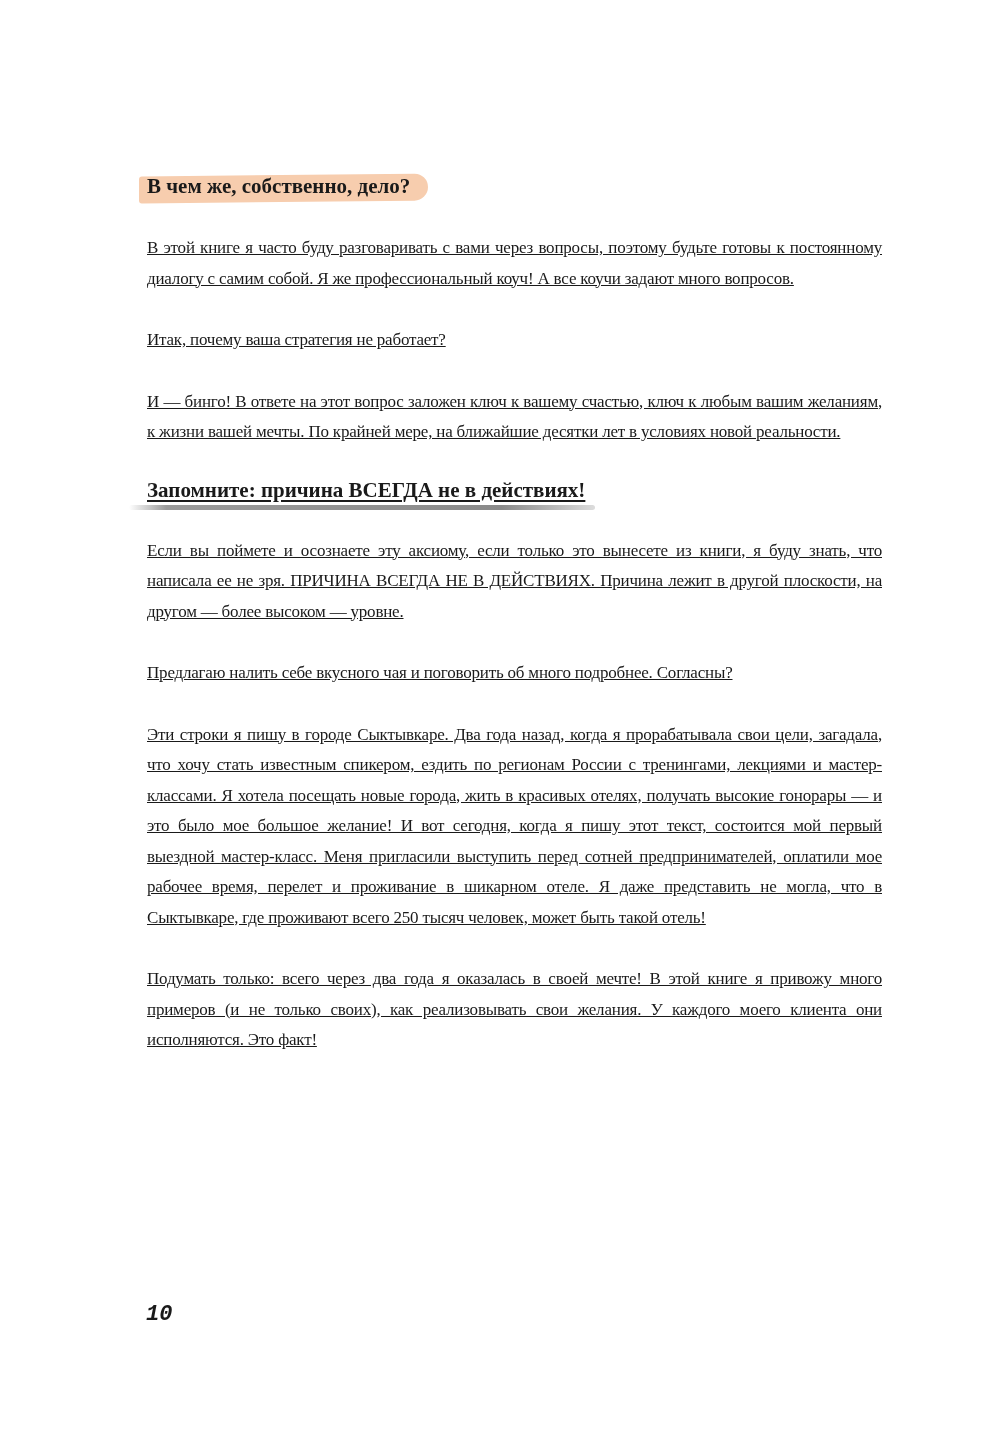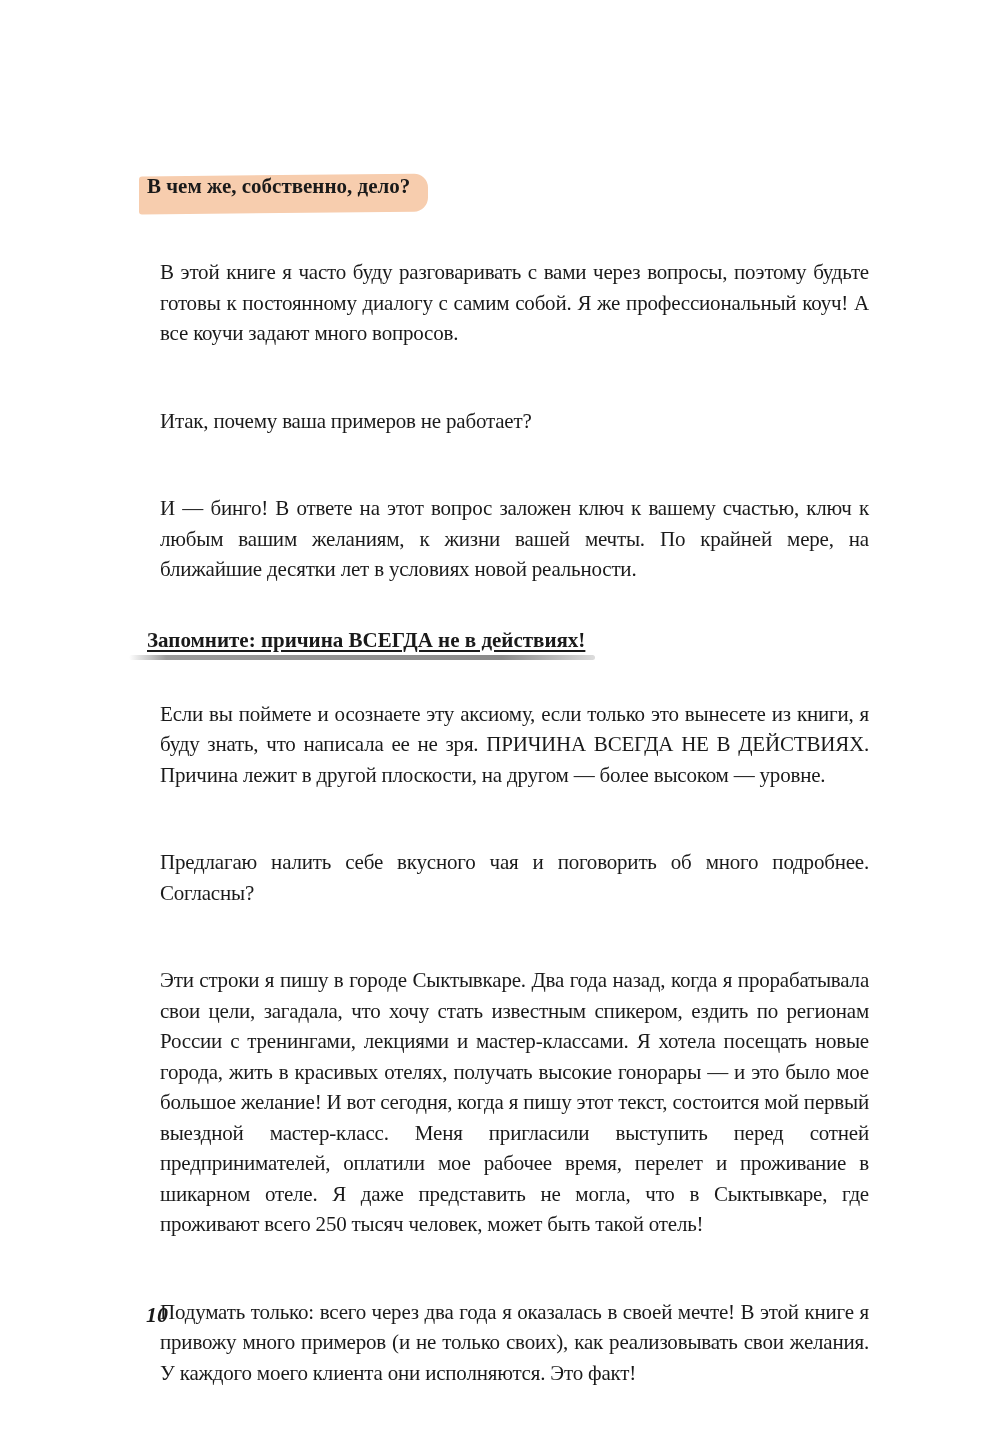--- a/index.html
+++ b/index.html
@@ -7,67 +7,67 @@
     width: 1000px; height: 1447px; position: relative; overflow: hidden;
     font-family: "Liberation Serif", "DejaVu Serif", serif;
     color: #1a1a1a;
   }
   .page {
     position: absolute; left: 147px; top: 170px; width: 735px;
   }
   .heading1 {
     position: relative; display: inline-block;
     font-weight: bold; font-size: 21px; line-height: 28px;
-    padding: 2px 18px 13px 2px; margin-left: -2px;
+    padding: 2px 18px 2px 2px; margin-left: -2px;
   }
   .heading1 .hl {
     position: absolute; left: -6px; top: 5px; right: 0; bottom: 0;
     background: #f7cdae; border-radius: 3px 14px 14px 3px;
     z-index: 0; transform: skewY(-0.6deg);
   }
   .heading1 span.txt { position: relative; z-index: 1; }
   .heading2 {
     position: relative; display: inline-block;
     font-weight: bold; font-size: 21px; line-height: 28px;
     padding-bottom: 4px;
     text-decoration: underline; text-decoration-thickness: 2px; text-underline-offset: 3px; text-align: right;
   }
   .heading2 .shadow {
     position: absolute; left: -18px; right: -10px; bottom: -2px; height: 5px;
     background: linear-gradient(to right, rgba(120,120,120,0) 0%, #9a9a9a 8%, #8a8a8a 80%, rgba(140,140,140,0.3) 100%);
     border-radius: 3px;
   }
   p {
-    margin: 13px; font-size: 21px; line-height: 30.5px;
-    text-align: justify; letter-spacing: -0.2px;
+    margin: 0; font-size: 17px; line-height: 30.5px;
+    text-align: justify; letter-spacing: -0.2px; text-decoration: underline;
   }
   .gap-h1 { height: 31px; }
   .gap { height: 31px; }
   .gap-h2 { height: 28px; }
   .page-number {
     position: absolute; left: 146px; top: 1302px;
     font-style: italic; font-weight: bold; font-size: 22px;
-    font-family: Liberation Serif, serif;
+    font-family: Liberation Mono, monospace;
   }
 </style>
 </head>
 <body>
 
 <div class="page">
 
   <div class="heading1">
     <div class="hl"></div>
     <span class="txt">В чем же, собственно, дело?</span>
   </div>
 
   <div class="gap-h1"></div>
 
   <p>В этой книге я часто буду разговаривать с вами через вопросы, поэтому будьте готовы к постоянному диалогу с самим собой. Я же профессиональный коуч! А все коучи задают много вопросов.</p>
   <div class="gap"></div>
-  <p>Итак, почему ваша примеров не работает?</p>
+  <p>Итак, почему ваша стратегия не работает?</p>
   <div class="gap"></div>
   <p>И — бинго! В ответе на этот вопрос заложен ключ к вашему счастью, ключ к любым вашим желаниям, к жизни вашей мечты. По крайней мере, на ближайшие десятки лет в условиях новой реальности.</p>
 
   <div class="gap-h2"></div>
 
   <div class="heading2">
     <div class="shadow"></div>
     <span style="position:relative;">Запомните: причина ВСЕГДА не в действиях!</span>
   </div>
 

